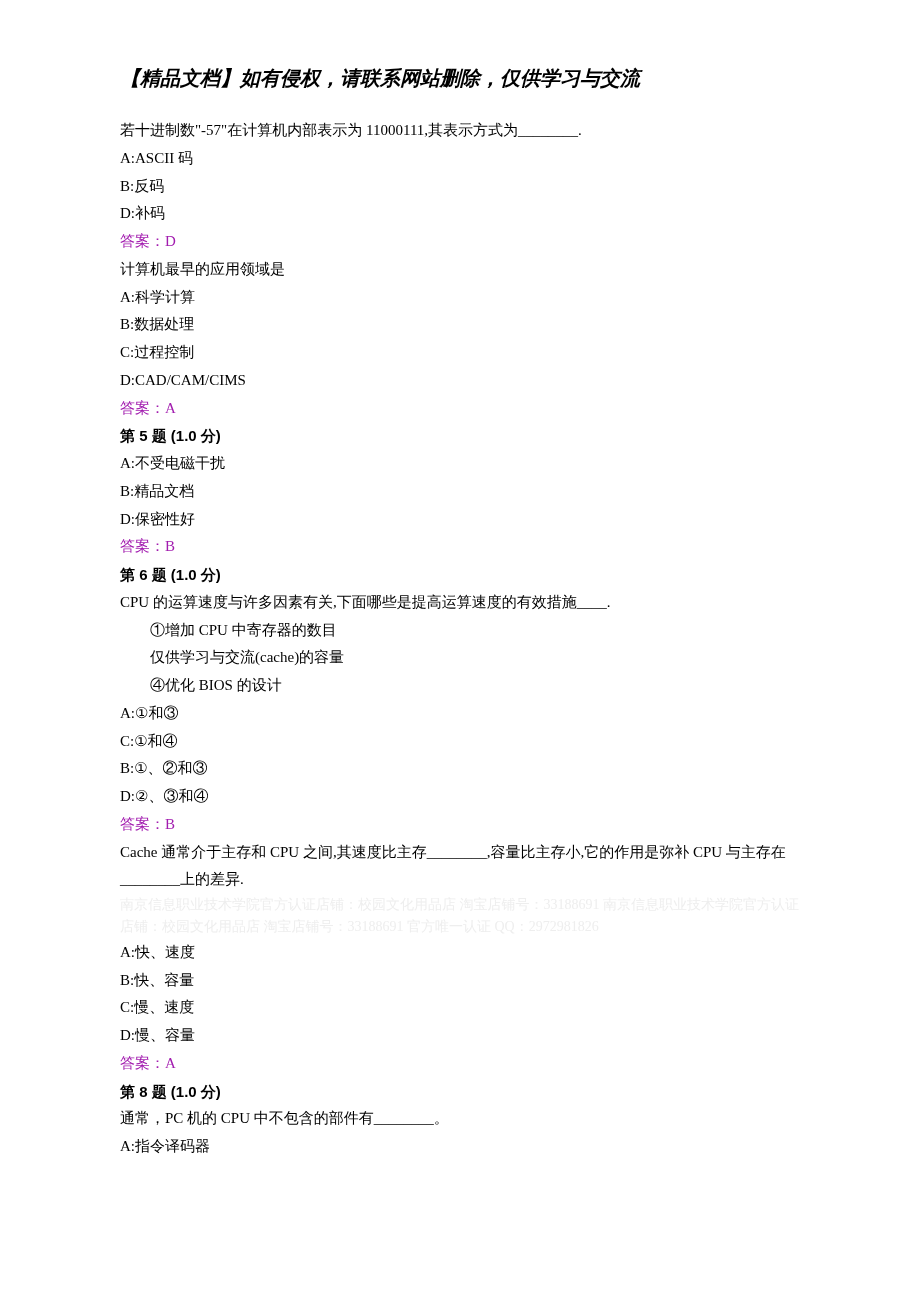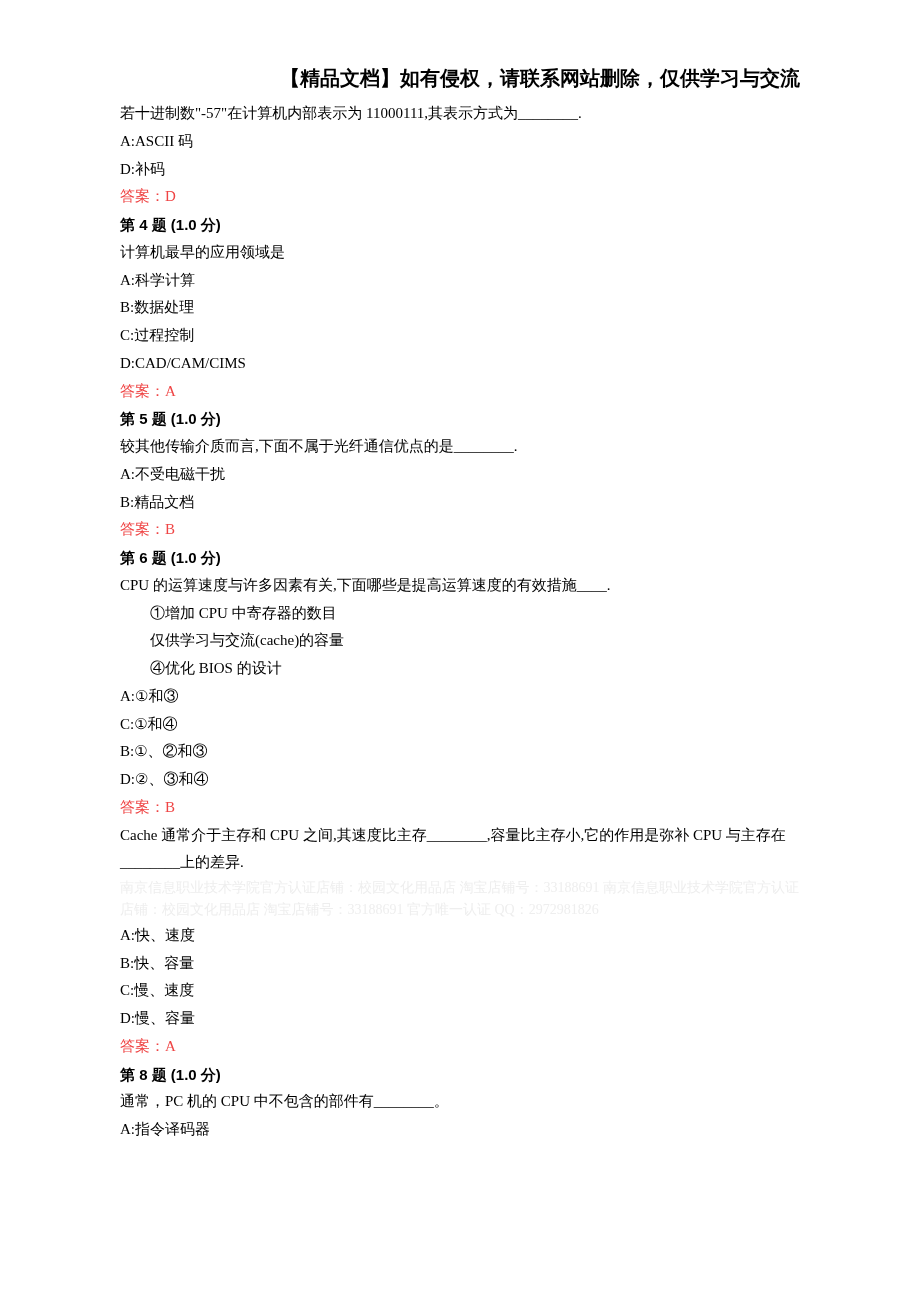--- a/index.html
+++ b/index.html
@@ -9,31 +9,32 @@
     font-family: "SimSun", "宋体", serif;
     width: 920px;
   }
   .page {
     padding: 60px 120px 40px 120px;
     font-size: 15px;
     line-height: 1.85;
     color: #000;
   }
   .doc-header {
-    text-align: right;
+    text-align: left;
     font-size: 20px;
     font-weight: bold;
     font-family: "SimHei", "黑体", sans-serif;
-    margin-bottom: 3px;
+    margin-bottom: 20px;
+    font-style: italic;
   }
   .question-body p {
     margin: 0;
   }
   .answer {
-    color: #ef4444;
+    color: #a21caf;
   }
   .q-title {
     font-family: "Microsoft YaHei", "微软雅黑", sans-serif;
     font-weight: bold;
   }
   .indent {
     padding-left: 2em;
     display: block;
   }
   .watermark {
@@ -47,39 +48,39 @@
 </head>
 <body>
 
 <div class="page">
 
   <div class="doc-header">【精品文档】如有侵权，请联系网站删除，仅供学习与交流</div>
 
   <div class="question-body">
     <p>若十进制数"-57"在计算机内部表示为 11000111,其表示方式为________.</p>
     <p>A:ASCII 码</p>
+    <p>B:反码</p>
     <p>D:补码</p>
     <p class="answer">答案：D</p>
   </div>
 
   <div class="question-body">
-    <p class="q-title">第 4 题   (1.0 分)</p>
     <p>计算机最早的应用领域是</p>
     <p>A:科学计算</p>
     <p>B:数据处理</p>
     <p>C:过程控制</p>
     <p>D:CAD/CAM/CIMS</p>
     <p class="answer">答案：A</p>
   </div>
 
   <div class="question-body">
     <p class="q-title">第 5 题   (1.0 分)</p>
-    <p>较其他传输介质而言,下面不属于光纤通信优点的是________.</p>
     <p>A:不受电磁干扰</p>
     <p>B:精品文档</p>
+    <p>D:保密性好</p>
     <p class="answer">答案：B</p>
   </div>
 
   <div class="question-body">
     <p class="q-title">第 6 题   (1.0 分)</p>
     <p>CPU 的运算速度与许多因素有关,下面哪些是提高运算速度的有效措施____.</p>
     <span class="indent">①增加 CPU 中寄存器的数目</span>
     <span class="indent">仅供学习与交流(cache)的容量</span>
     <span class="indent">④优化 BIOS 的设计</span>
     <p>A:①和③</p>

